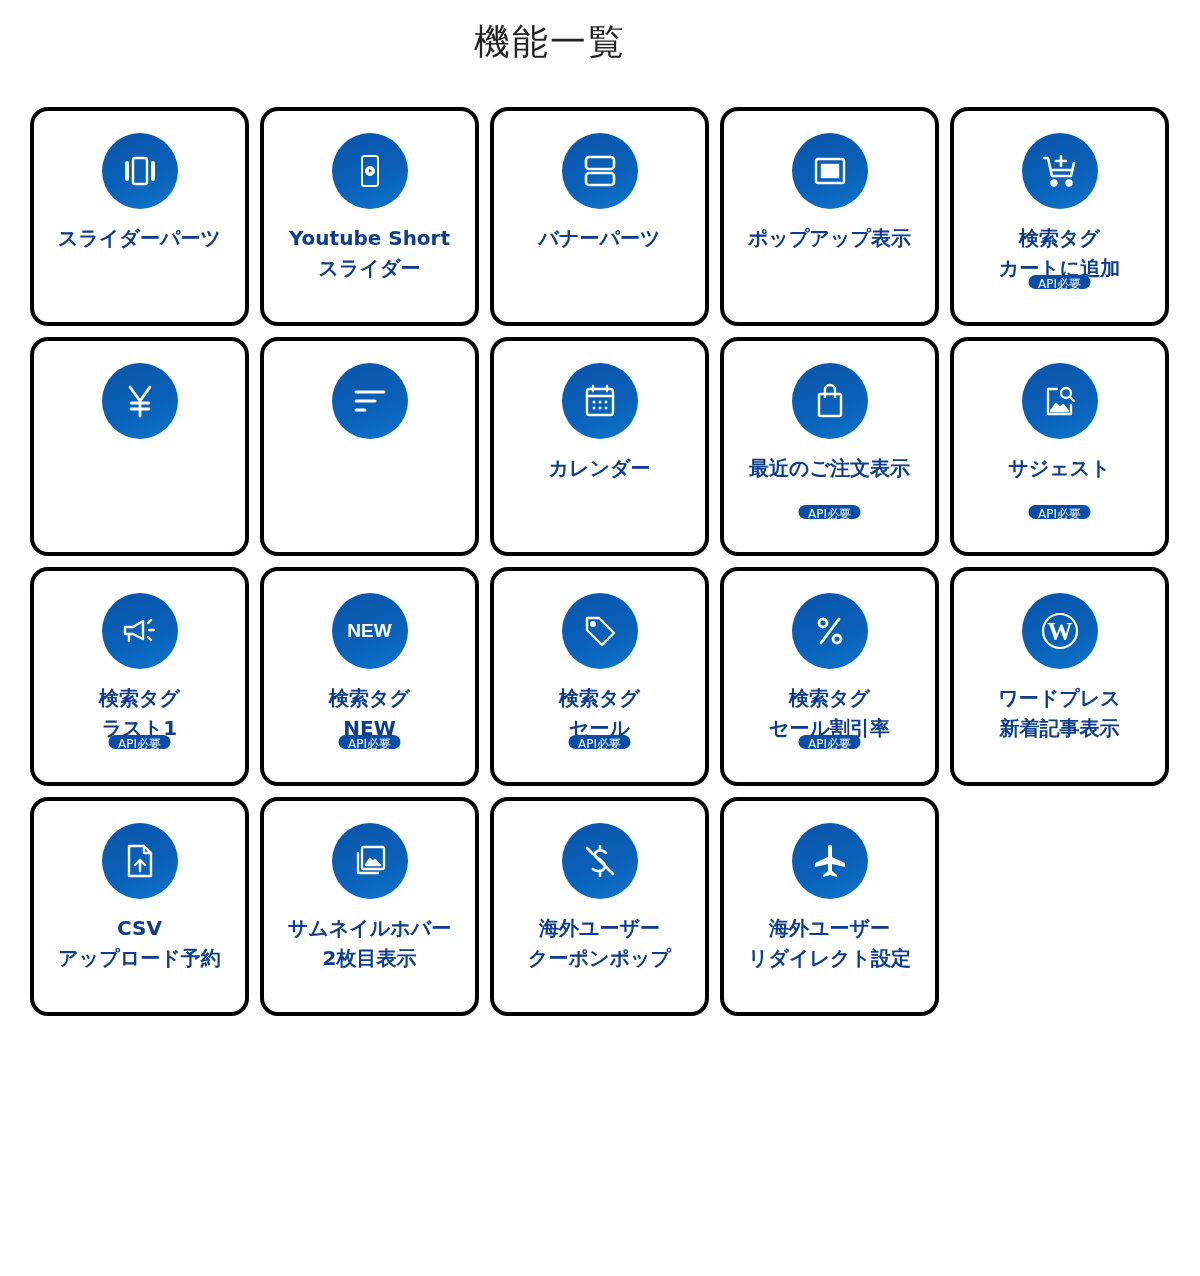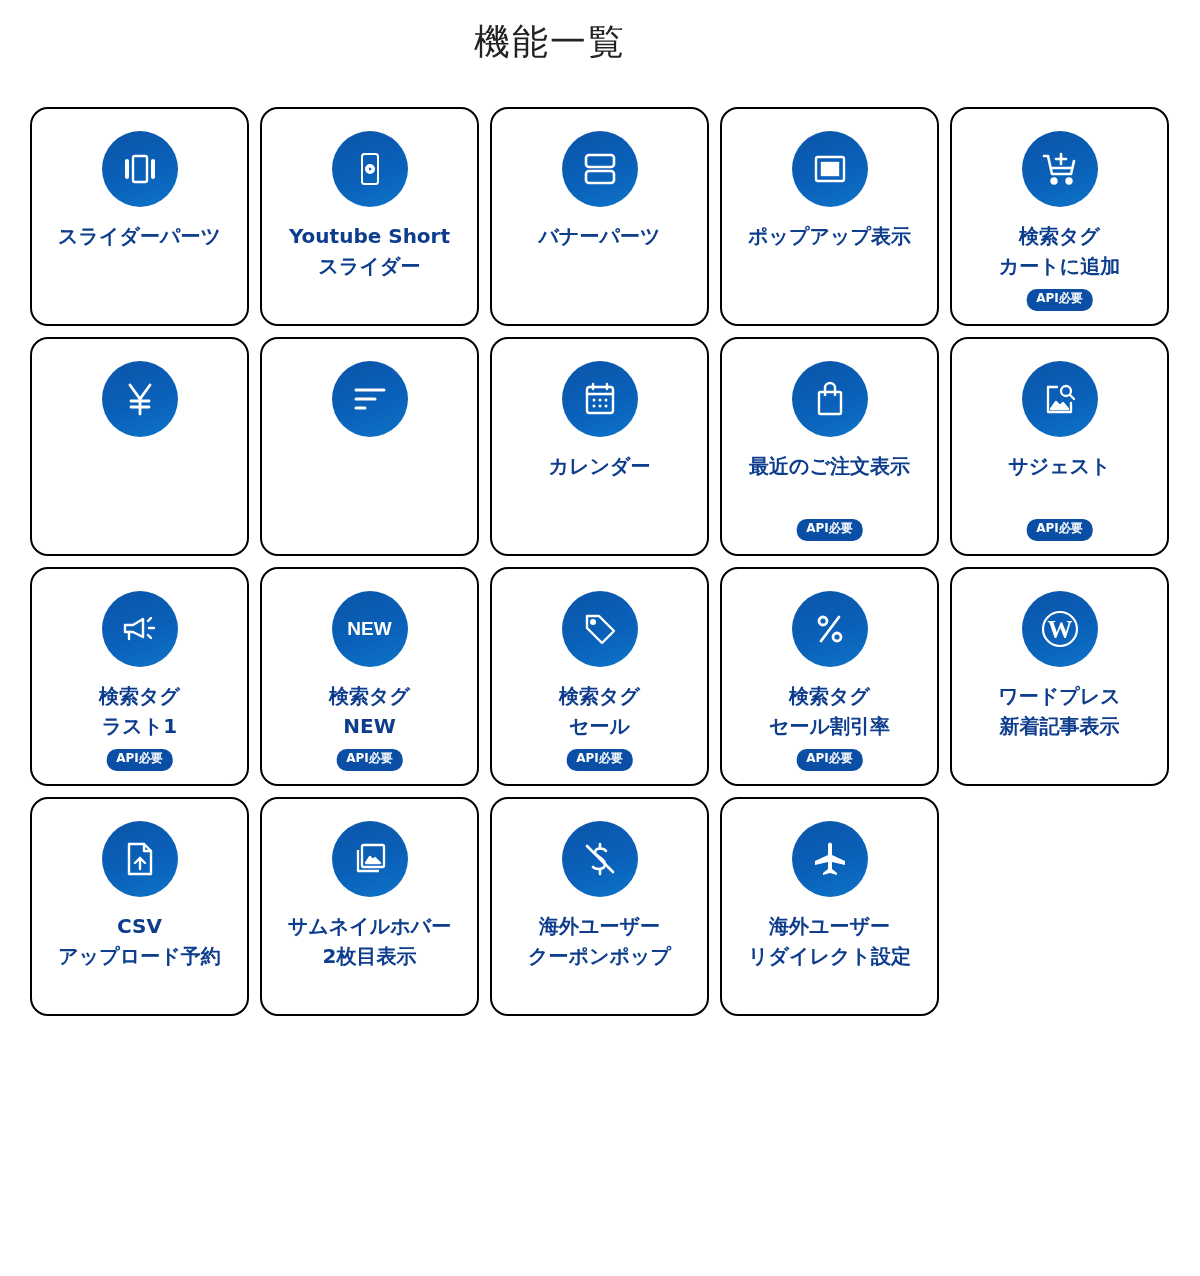--- a/index.html
+++ b/index.html
@@ -1,23 +1,23 @@
 <!DOCTYPE html>
 <html><head>
 <meta charset="utf-8">
 <style>
   html,body{margin:0;padding:0;background:#fff;}
   body{width:1200px;height:1276px;position:relative;font-family:"DejaVu Sans","Liberation Sans",sans-serif;overflow:hidden;}
   .title{position:absolute;left:0;top:18px;width:1100px;text-align:center;font-size:36px;color:#222;font-weight:400;letter-spacing:2px;}
   .grid{position:absolute;left:30px;top:107px;display:grid;grid-template-columns:repeat(5,219px);grid-auto-rows:219px;column-gap:11px;row-gap:11px;}
-  .card{box-sizing:border-box;border:2px solid #000000;border-radius:18px;background:#fff;position:relative;cursor:pointer;}
+  .card{box-sizing:border-box;border:4px solid #000000;border-radius:18px;background:#fff;position:relative;cursor:pointer;}
   .icon{position:absolute;left:50%;top:22px;width:76px;height:76px;margin-left:-38px;border-radius:50%;background:linear-gradient(160deg,#0b55aa 0%,#0a60b8 55%,#0d74c9 100%);display:flex;align-items:center;justify-content:center;}
   .icon svg{width:46px;height:46px;}
   .label{position:absolute;left:4px;right:4px;top:112px;text-align:center;color:#0d3d8c;font-weight:bold;font-size:20px;line-height:30px;white-space:nowrap;}
-  .badge{position:absolute;left:50%;transform:translateX(-50%);top:180px;background:#0a4ea5;color:#fff;font-weight:bold;font-size:12px;line-height:18px;height:22px;padding:0 10px;border-radius:10px;white-space:nowrap;}
+  .badge{position:absolute;left:50%;transform:translateX(-50%);top:164px;background:#0a4ea5;color:#fff;font-weight:normal;font-size:12px;line-height:18px;height:14px;padding:0 10px;border-radius:10px;white-space:nowrap;}
 </style>
 </head>
 <body>
 
 <div class="title">機能一覧</div>
 
 <div class="grid">
 
   <div class="card">
     <div class="icon">

